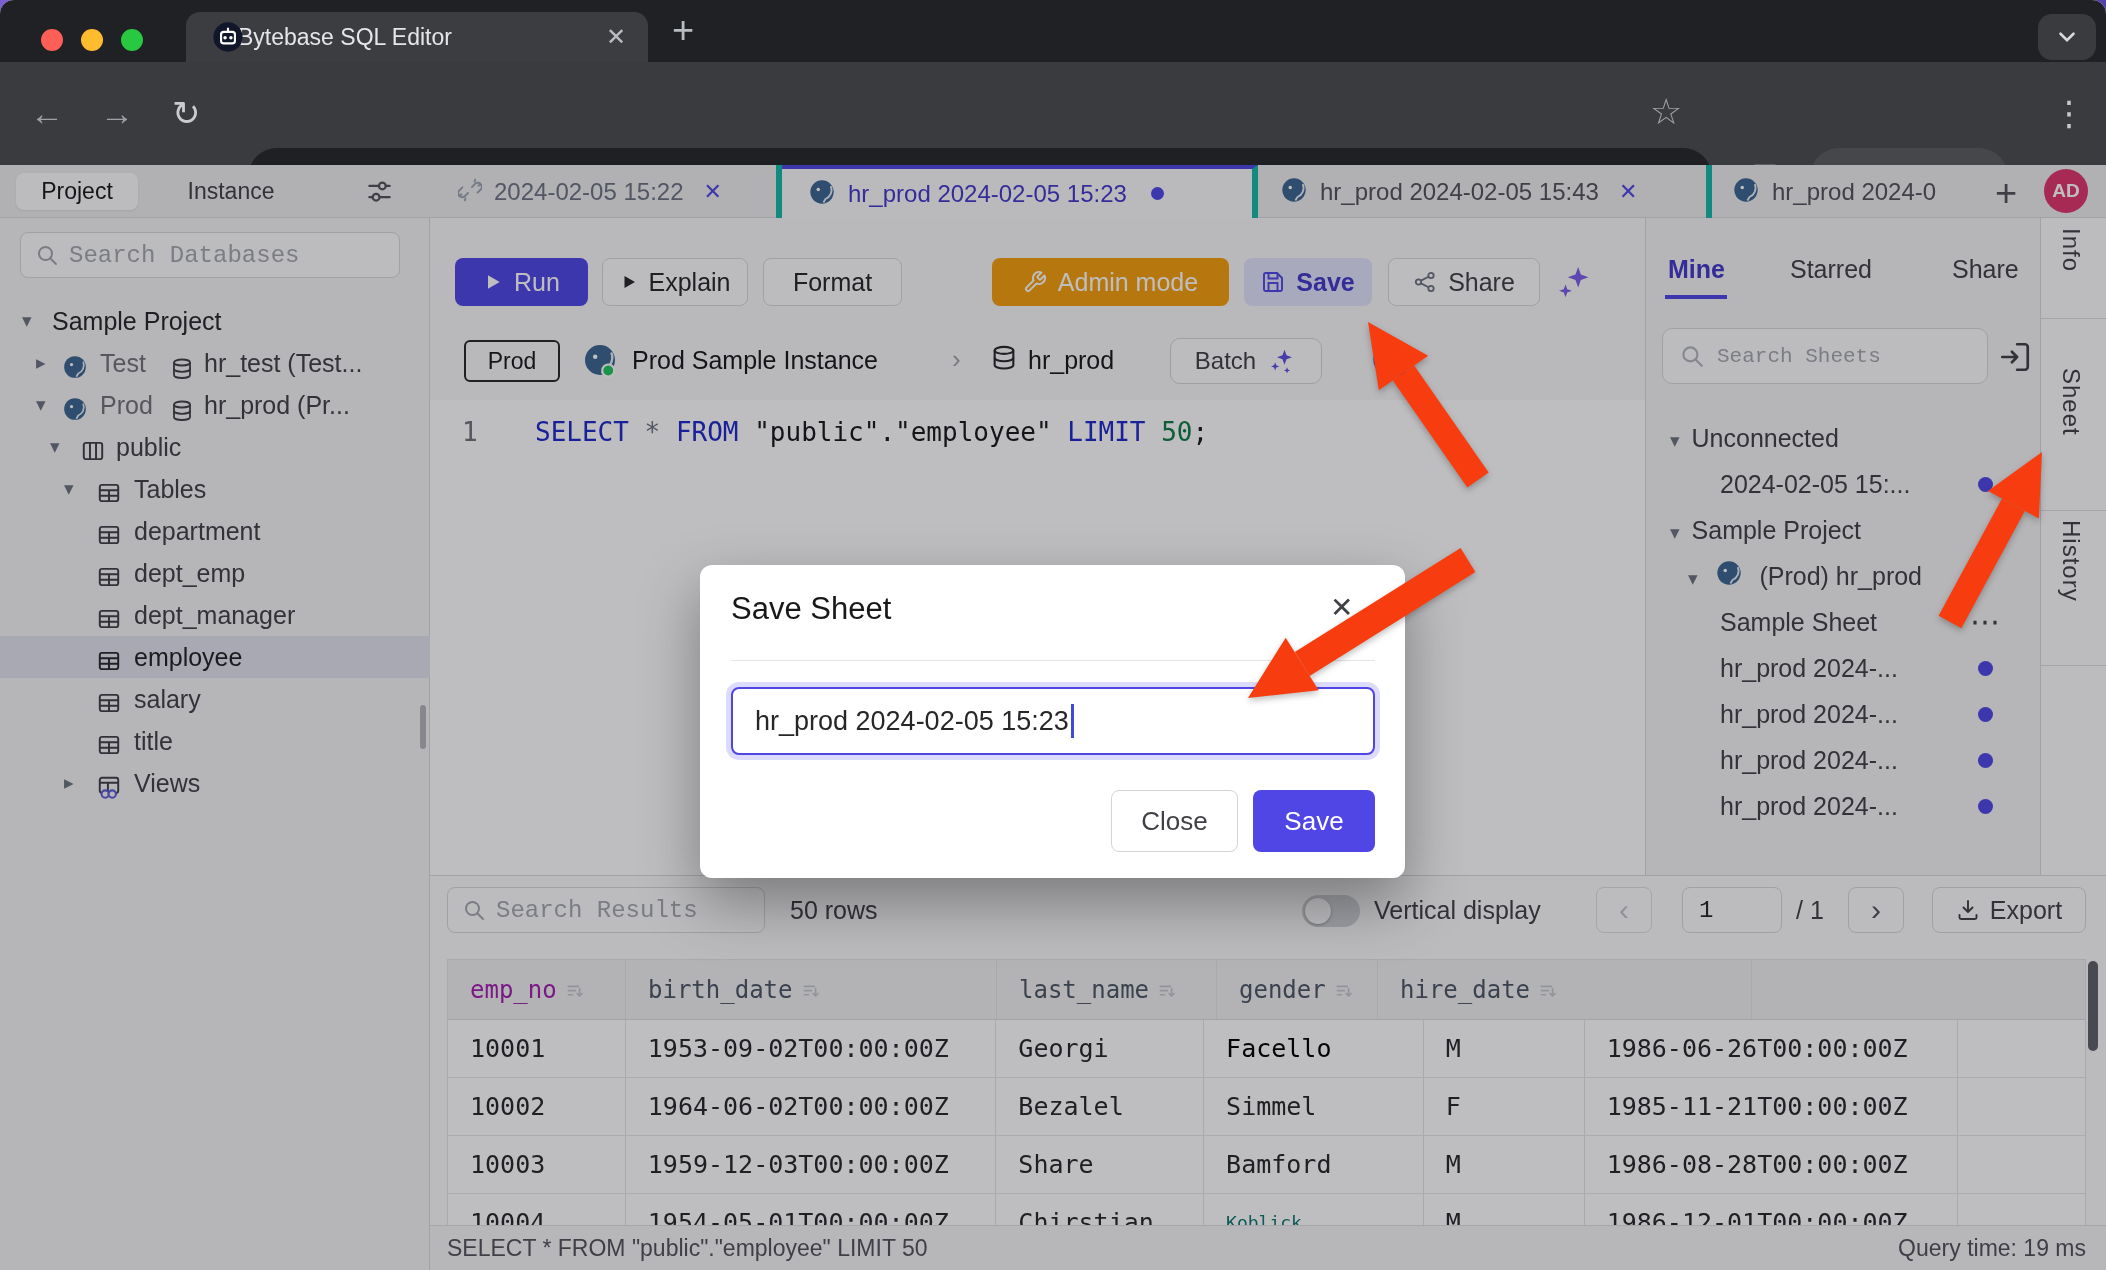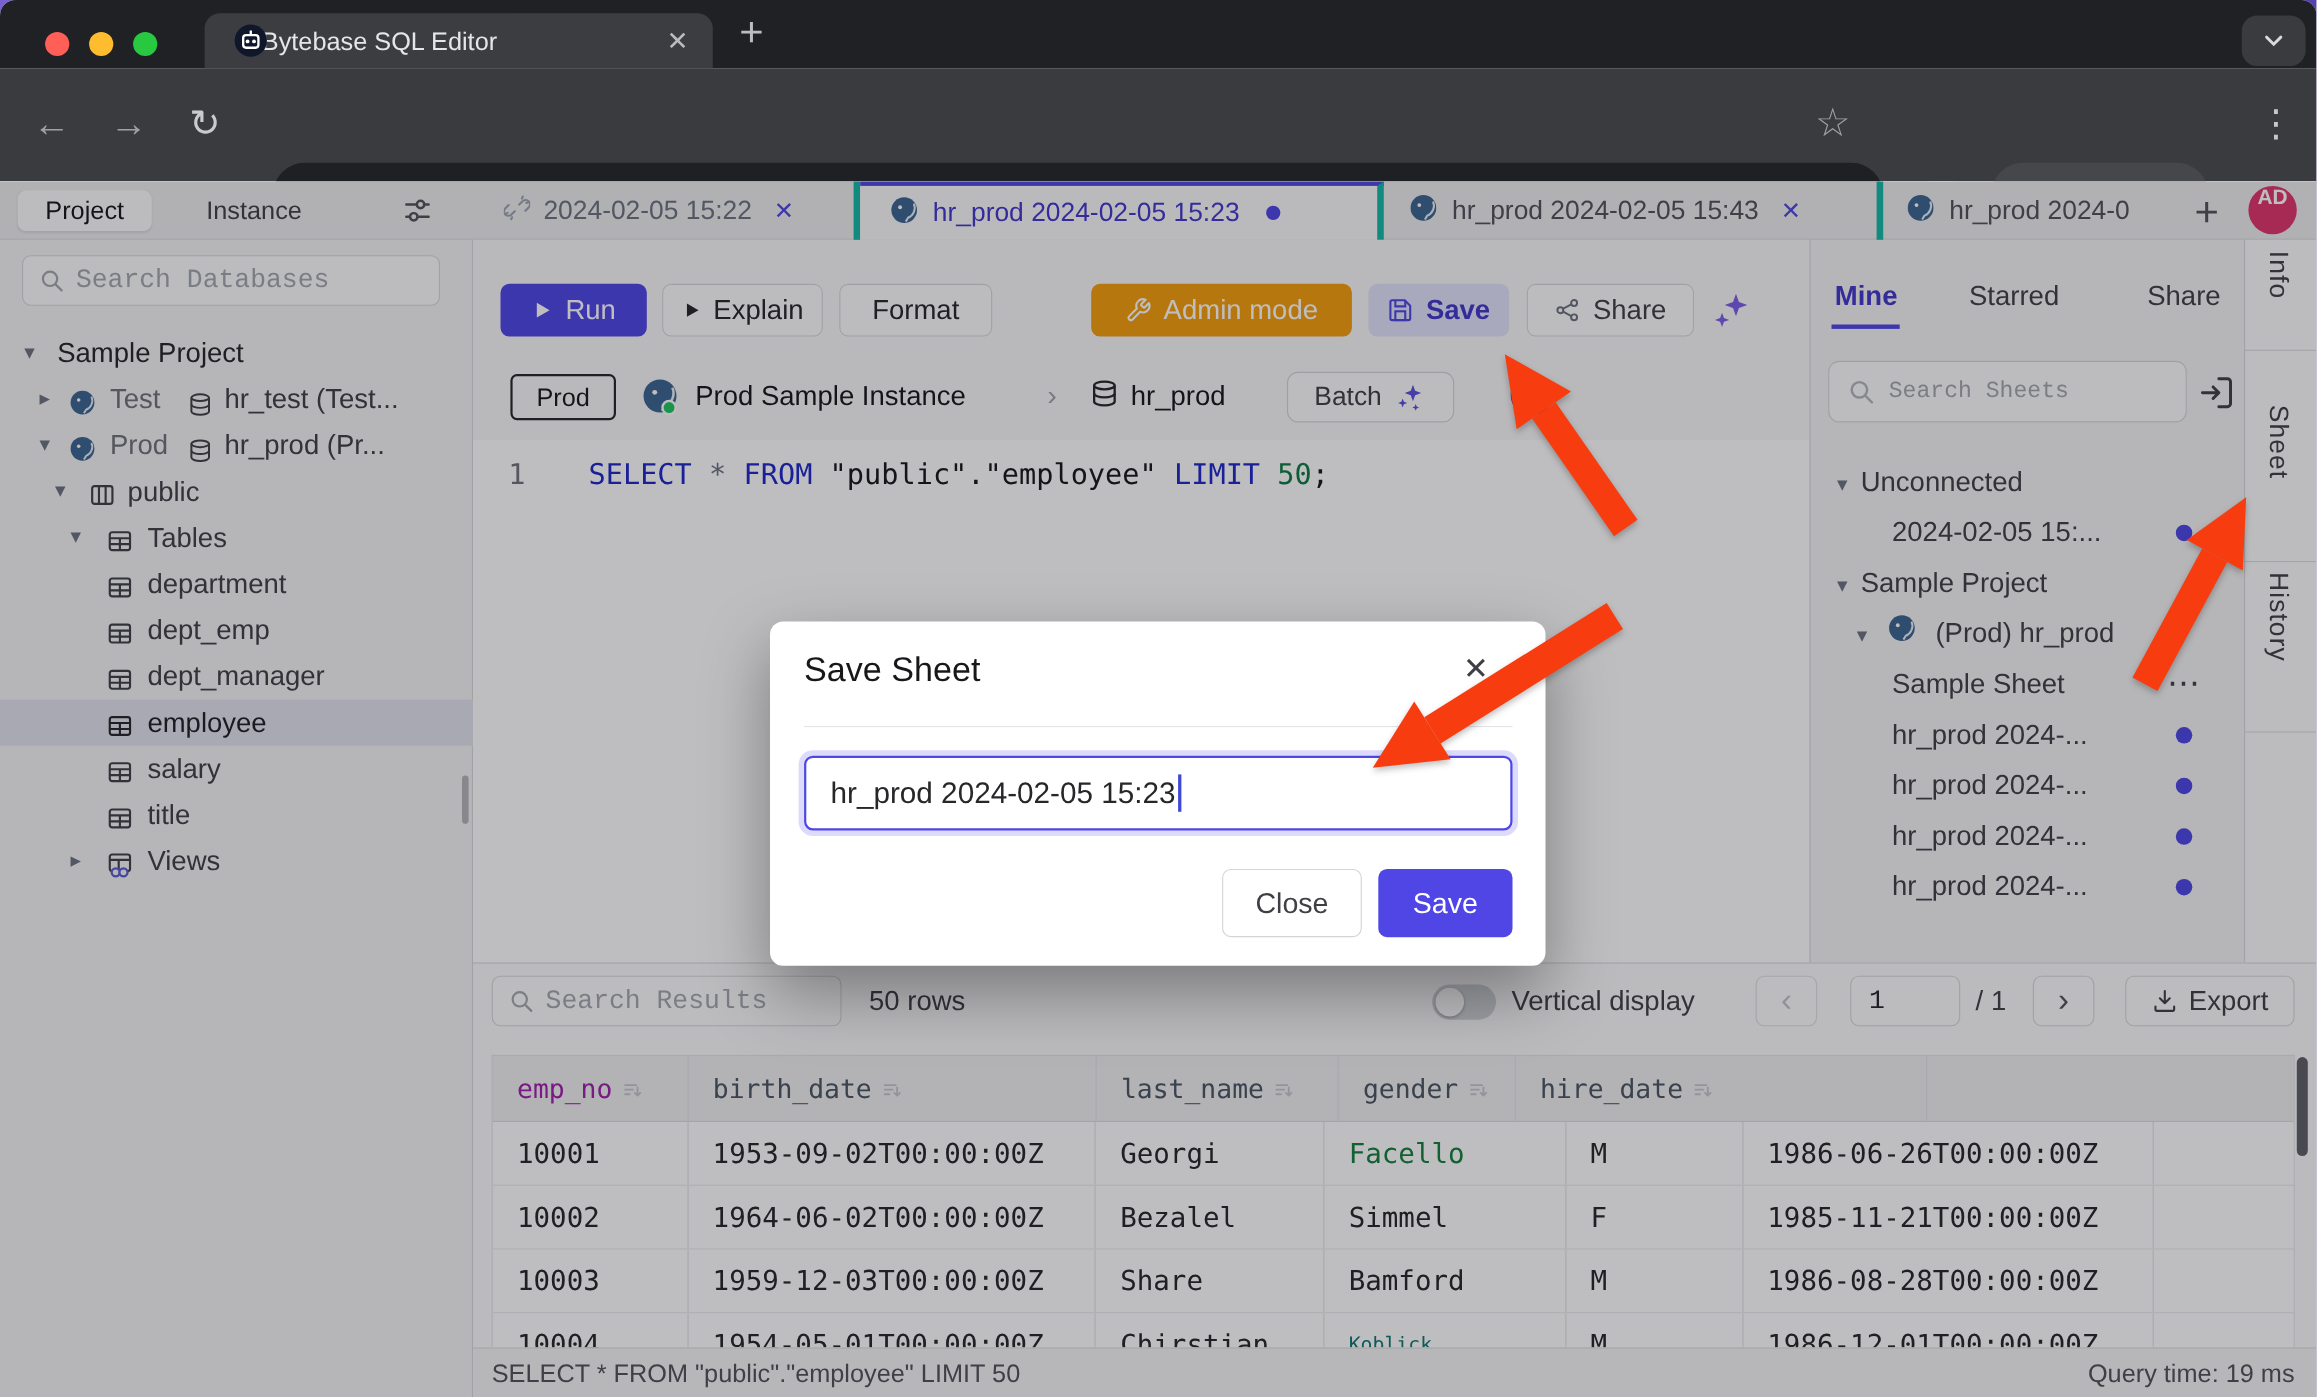--- a/index.html
+++ b/index.html
@@ -174,21 +174,21 @@
       <span style="margin-left:20px">
         <svg width="28" height="28" viewBox="0 0 24 24">
               <circle cx="12" cy="12" r="10" fill="#3c6490"></circle>
               <path d="M19.5 7c2 4.5-.5 9.5-4.5 11l-1.8 3" stroke="#e8edf4" stroke-width="1.6" fill="none"></path>
               <circle cx="8.8" cy="9.8" r="1.5" fill="#fff"></circle>
             </svg>
       </span>
       <span class="lbl" style="color:#52525b">hr_prod 2024-0</span>
     </div>
     <span class="abs" style="left:1995px;top:2px;font-size:38px;color:#52525b;line-height:53px">+</span>
-    <div class="abs" style="left:2044px;top:4px;width:44px;height:44px;border-radius:50%;background:var(--avatar,#e0356b);color:#fff;font-size:19px;font-weight:bold;display:flex;align-items:flex-start;justify-content:center">
+    <div class="abs" style="left:2044px;top:4px;width:44px;height:44px;border-radius:50%;background:var(--avatar,#e0356b);color:#fff;font-size:19px;font-weight:bold;display:flex;align-items:center;justify-content:center">
           <span>AD</span>
         </div>
 
     <div class="abs" style="left:20px;top:67px;width:380px;height:46px;border:1px solid #d7d7db;border-radius:8px;background:#fcfcfd;display:flex;align-items:center">
       <svg width="24" height="24" viewBox="0 0 24 24" fill="none" stroke="#a4a7ae" stroke-width="2" style="margin-left:14px">
             <circle cx="10.5" cy="10.5" r="6.5"></circle>
             <path d="M15.5 15.5L21 21" stroke-linecap="round"></path>
           </svg>
       <input style="border: none; background: transparent; font-size: 24px; margin-left: 10px; width: 300px;" placeholder="Search Databases">
     </div>
@@ -475,21 +475,21 @@
           <div class="rescell mono" style="width:374px;font-size:24px;color:#4b5563"><span>hire_date</span><svg width="20" height="20" viewBox="0 0 24 24" fill="none" stroke="#c3c6cc" stroke-width="2" stroke-linecap="round" style="vertical-align:-3px;margin-left:8px">
                   <path d="M4 6.5h12M4 11.5h8.5M4 16.5h5"></path>
                   <path d="M17.5 9v9M17.5 18l-3-3M17.5 18l3-3"></path>
                 </svg></div>
           <div style="width:127px;border-right:none"></div>
         </div>
         <div style="display:flex;height:58px;line-height:58px;background:#fff;border-bottom:1px solid #e7e7ea">
           <div class="rescell mono" style="width:178px;font-size:25px;color:#27272a">10001</div>
           <div class="rescell mono" style="width:371px;font-size:25px;color:#27272a">1953-09-02T00:00:00Z</div>
           <div class="rescell mono" style="width:208px;font-size:25px;color:#27272a">Georgi</div>
-          <div class="rescell mono" style="width:220px;font-size:25px;color:#15803d">Facello</div>
+          <div class="rescell mono" style="width:220px;font-size:25px;color:#000000">Facello</div>
           <div class="rescell mono" style="width:161px;font-size:25px;color:#27272a">M</div>
           <div class="rescell mono" style="width:374px;font-size:25px;color:#27272a">1986-06-26T00:00:00Z</div>
           <div style="width:127px"></div>
         </div>
         <div style="display:flex;height:58px;line-height:58px;background:#fff;border-bottom:1px solid #e7e7ea">
           <div class="rescell mono" style="width:178px;font-size:25px;color:#27272a">10002</div>
           <div class="rescell mono" style="width:371px;font-size:25px;color:#27272a">1964-06-02T00:00:00Z</div>
           <div class="rescell mono" style="width:208px;font-size:25px;color:#27272a">Bezalel</div>
           <div class="rescell mono" style="width:220px;font-size:25px;color:#27272a">Simmel</div>
           <div class="rescell mono" style="width:161px;font-size:25px;color:#27272a">F</div>

